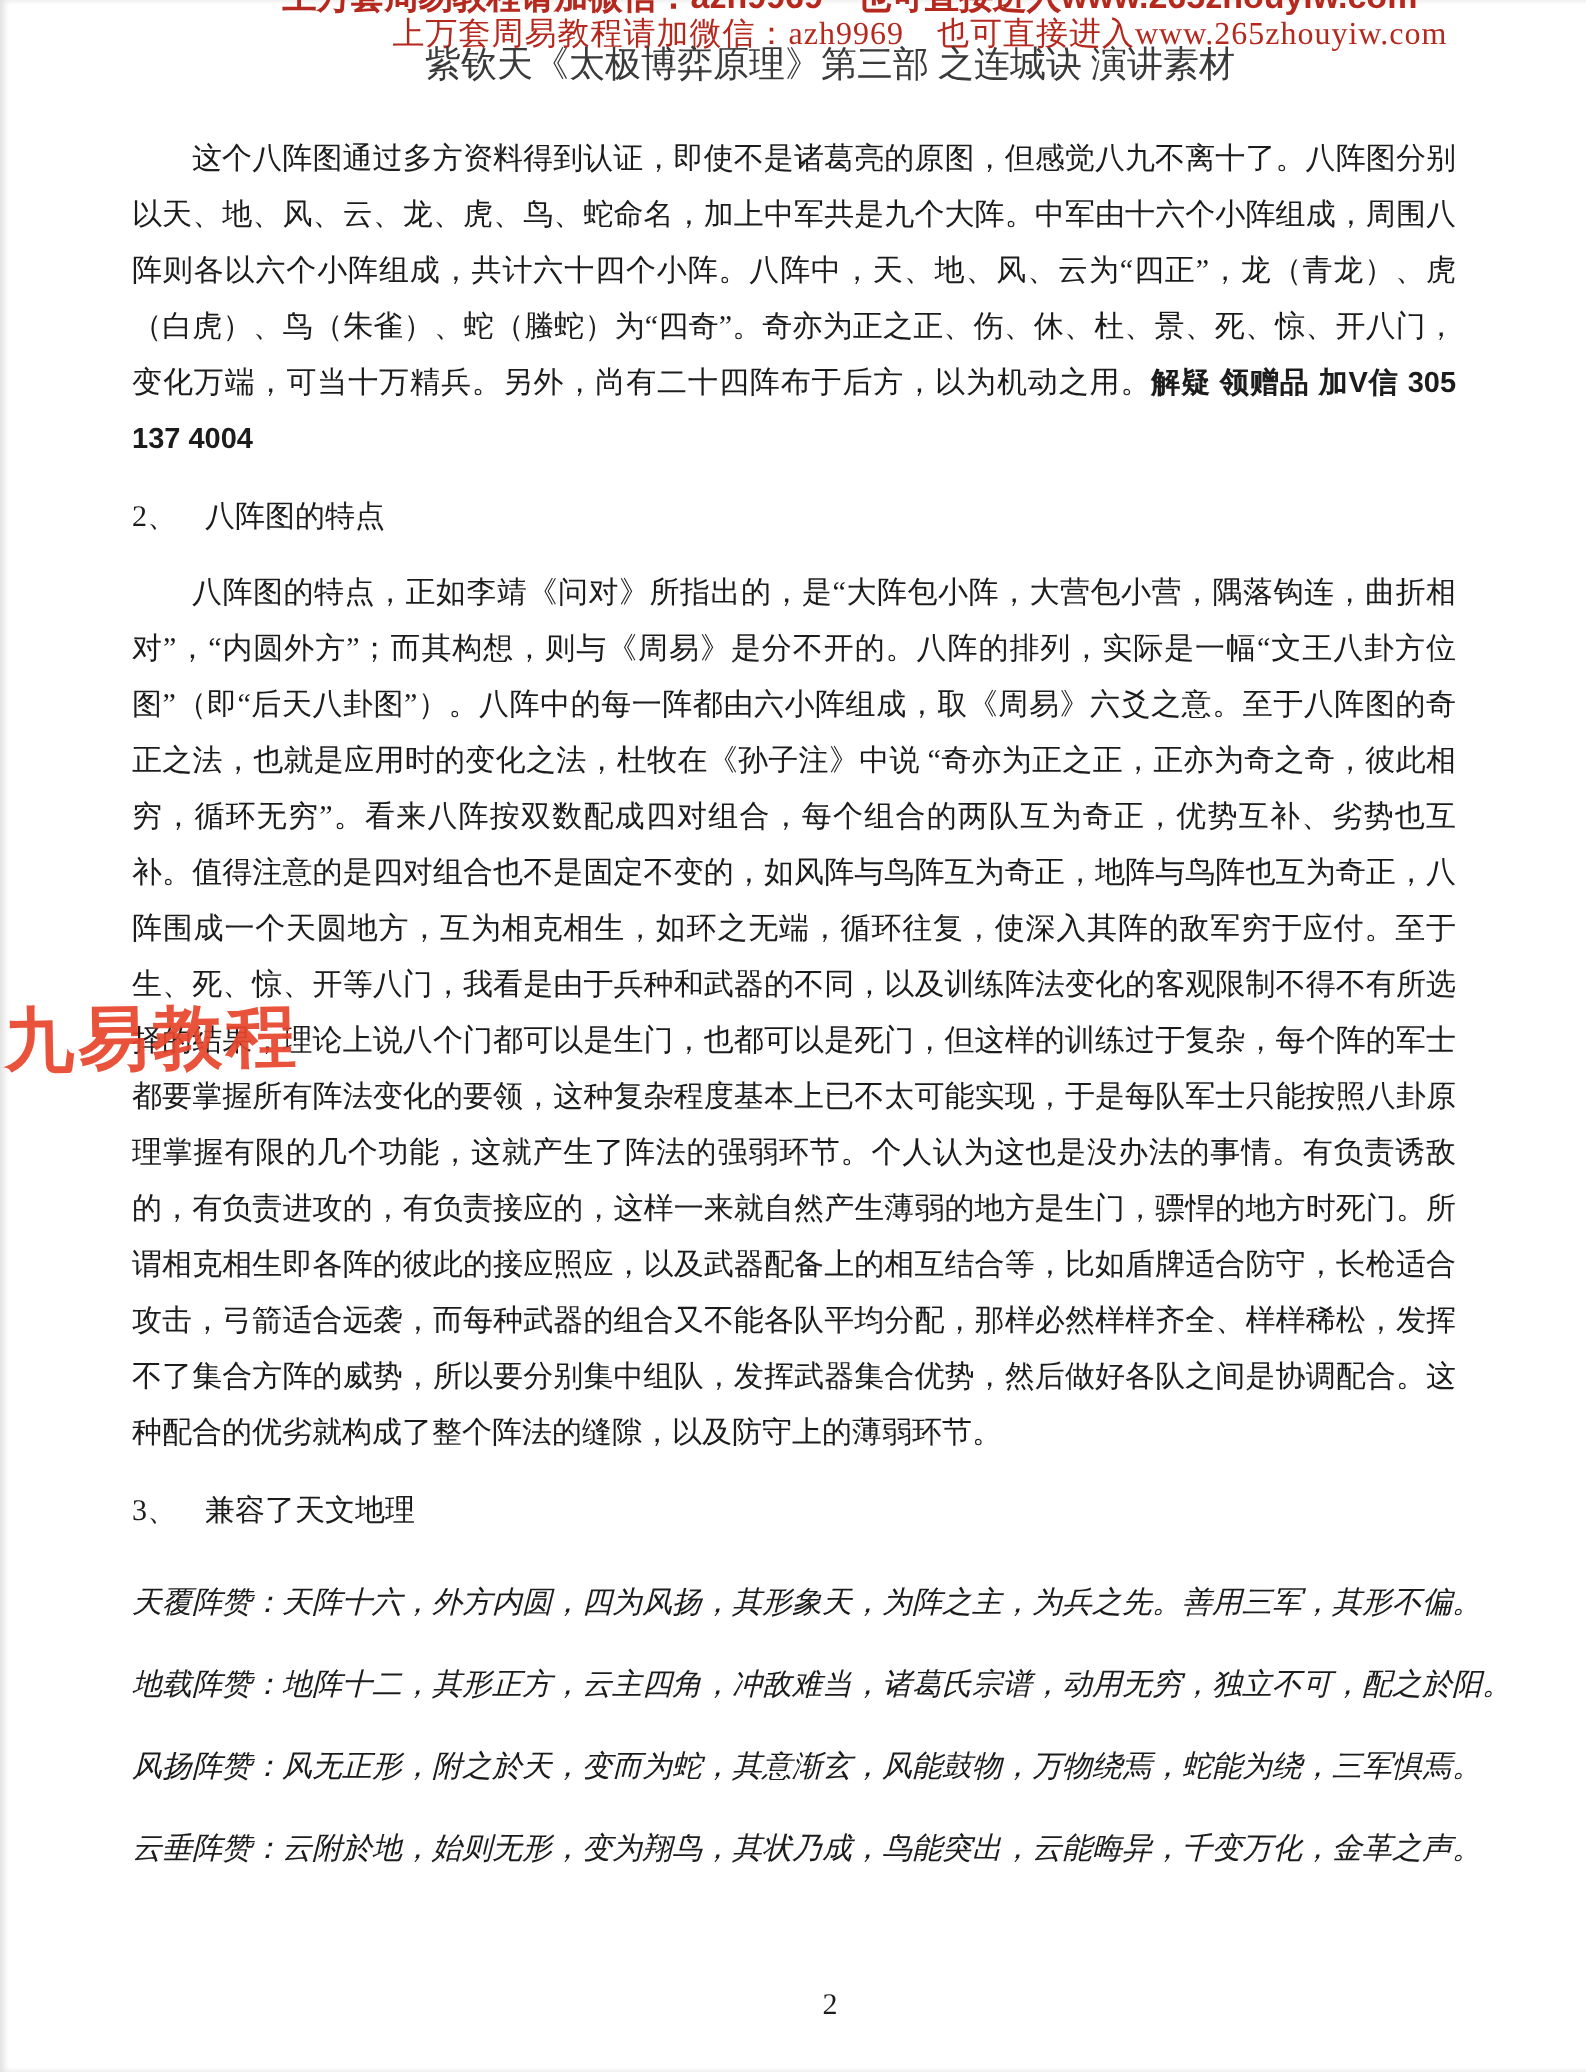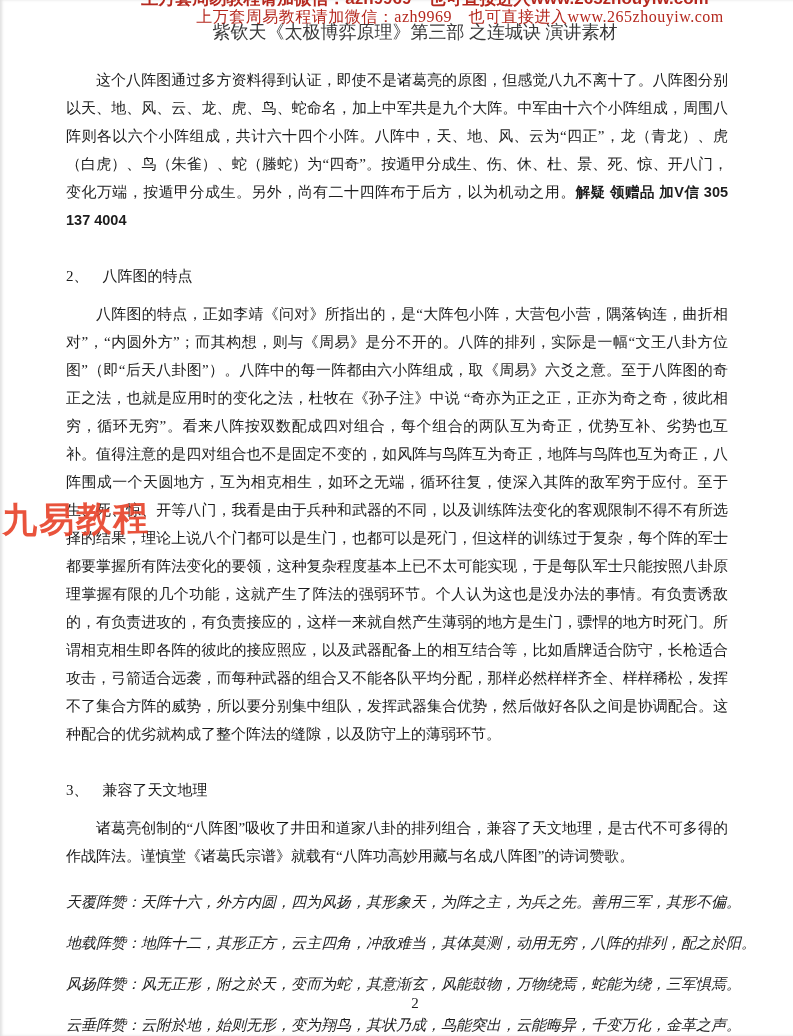--- a/index.html
+++ b/index.html
@@ -34,21 +34,21 @@
   }
   
   .content {
     position:absolute; left:66px; top:56px; width:662px;
     font-size:15px; line-height:28px;
     text-align:justify; text-justify:inter-ideograph;
   }
   .heading { margin:0; }
   .hgap { display:inline-block; width:14px; }
   .para { margin:10px 0 0 0; text-indent:2em; }
-  .sec { margin-top:28px; }
+  .sec { margin-top:11px; }
   .sec:first-child { margin-top:0; }
   .bold-note {
     font-weight:bold;
     font-family:"Liberation Sans","DejaVu Sans",sans-serif;
     font-size:14.5px;
   }
   .verses { margin-top:18px; }
   .verse { margin:0 0 13px 0; white-space:nowrap;font-style:italic; }
   
   .watermark {
@@ -69,36 +69,35 @@
 
 <div class="page">
 
   <div class="hdr-clip">上万套周易教程请加微信：azh9969　也可直接进入www.265zhouyiw.com</div>
   <div class="hdr-promo">上万套周易教程请加微信：azh9969　也可直接进入www.265zhouyiw.com</div>
   <div class="hdr-subtitle">紫钦天《太极博弈原理》第三部 之连城诀 演讲素材</div>
 
   <div class="content">
 
     <div class="sec">
-      <p class="para"><span>这个八阵图通过多方资料得到认证，即使不是诸葛亮的原图，但感觉八九不离十了。八阵图分别以天、地、风、云、龙、虎、鸟、蛇命名，加上中军共是九个大阵。中军由十六个小阵组成，周围八阵则各以六个小阵组成，共计六十四个小阵。八阵中，天、地、风、云为“四正”，龙（青龙）、虎（白虎）、鸟（朱雀）、蛇（螣蛇）为“四奇”。按遁甲分成生、伤、休、杜、景、死、惊、开八门，变化万端，按遁甲分成生。另外，尚有二十四阵布于后方，以为机动之用。</span><span class="bold-note">解疑 领赠品 加V信 305 137 4004</span></p>
+      <p class="para"><span>这个八阵图通过多方资料得到认证，即使不是诸葛亮的原图，但感觉八九不离十了。八阵图分别以天、地、风、云、龙、虎、鸟、蛇命名，加上中军共是九个大阵。中军由十六个小阵组成，周围八阵则各以六个小阵组成，共计六十四个小阵。八阵中，天、地、风、云为“四正”，龙（青龙）、虎（白虎）、鸟（朱雀）、蛇（螣蛇）为“四奇”。奇亦为正之正、伤、休、杜、景、死、惊、开八门，变化万端，可当十万精兵。另外，尚有二十四阵布于后方，以为机动之用。</span><span class="bold-note">解疑 领赠品 加V信 305 137 4004</span></p>
     </div>
 
     <div class="sec">
       <p class="heading"><span>2、</span><span class="hgap"></span><span>八阵图的特点</span></p>
       <p class="para">八阵图的特点，正如李靖《问对》所指出的，是“大阵包小阵，大营包小营，隅落钩连，曲折相对”，“内圆外方”；而其构想，则与《周易》是分不开的。八阵的排列，实际是一幅“文王八卦方位图”（即“后天八卦图”）。八阵中的每一阵都由六小阵组成，取《周易》六爻之意。至于八阵图的奇正之法，也就是应用时的变化之法，杜牧在《孙子注》中说 “奇亦为正之正，正亦为奇之奇，彼此相穷，循环无穷”。看来八阵按双数配成四对组合，每个组合的两队互为奇正，优势互补、劣势也互补。值得注意的是四对组合也不是固定不变的，如风阵与鸟阵互为奇正，地阵与鸟阵也互为奇正，八阵围成一个天圆地方，互为相克相生，如环之无端，循环往复，使深入其阵的敌军穷于应付。至于生、死、惊、开等八门，我看是由于兵种和武器的不同，以及训练阵法变化的客观限制不得不有所选择的结果，理论上说八个门都可以是生门，也都可以是死门，但这样的训练过于复杂，每个阵的军士都要掌握所有阵法变化的要领，这种复杂程度基本上已不太可能实现，于是每队军士只能按照八卦原理掌握有限的几个功能，这就产生了阵法的强弱环节。个人认为这也是没办法的事情。有负责诱敌的，有负责进攻的，有负责接应的，这样一来就自然产生薄弱的地方是生门，骠悍的地方时死门。所谓相克相生即各阵的彼此的接应照应，以及武器配备上的相互结合等，比如盾牌适合防守，长枪适合攻击，弓箭适合远袭，而每种武器的组合又不能各队平均分配，那样必然样样齐全、样样稀松，发挥不了集合方阵的威势，所以要分别集中组队，发挥武器集合优势，然后做好各队之间是协调配合。这种配合的优劣就构成了整个阵法的缝隙，以及防守上的薄弱环节。</p>
     </div>
 
     <div class="sec">
       <p class="heading"><span>3、</span><span class="hgap"></span><span>兼容了天文地理</span></p>
-      <p class="para">诸葛亮创制的“八阵图”吸收了井田和道家八卦的排列组合，兼容了天文地理，是古代不可多得的作战阵法。谨慎堂《诸葛氏宗谱》就载有“八阵功高妙用藏与名成八阵图”的诗词赞歌。</p>
     </div>
 
     <div class="verses">
       <p class="verse">天覆阵赞：天阵十六，外方内圆，四为风扬，其形象天，为阵之主，为兵之先。善用三军，其形不偏。</p>
-      <p class="verse">地载阵赞：地阵十二，其形正方，云主四角，冲敌难当，其体莫测，动用无穷，八阵的排列，配之於阳。</p>
+      <p class="verse">地载阵赞：地阵十二，其形正方，云主四角，冲敌难当，诸葛氏宗谱，动用无穷，独立不可，配之於阳。</p>
       <p class="verse">风扬阵赞：风无正形，附之於天，变而为蛇，其意渐玄，风能鼓物，万物绕焉，蛇能为绕，三军惧焉。</p>
       <p class="verse">云垂阵赞：云附於地，始则无形，变为翔鸟，其状乃成，鸟能突出，云能晦异，千变万化，金革之声。</p>
 
     </div>
 
   </div>
 
   <div class="watermark">九易教程</div>
 
   <div class="page-num">2</div>

